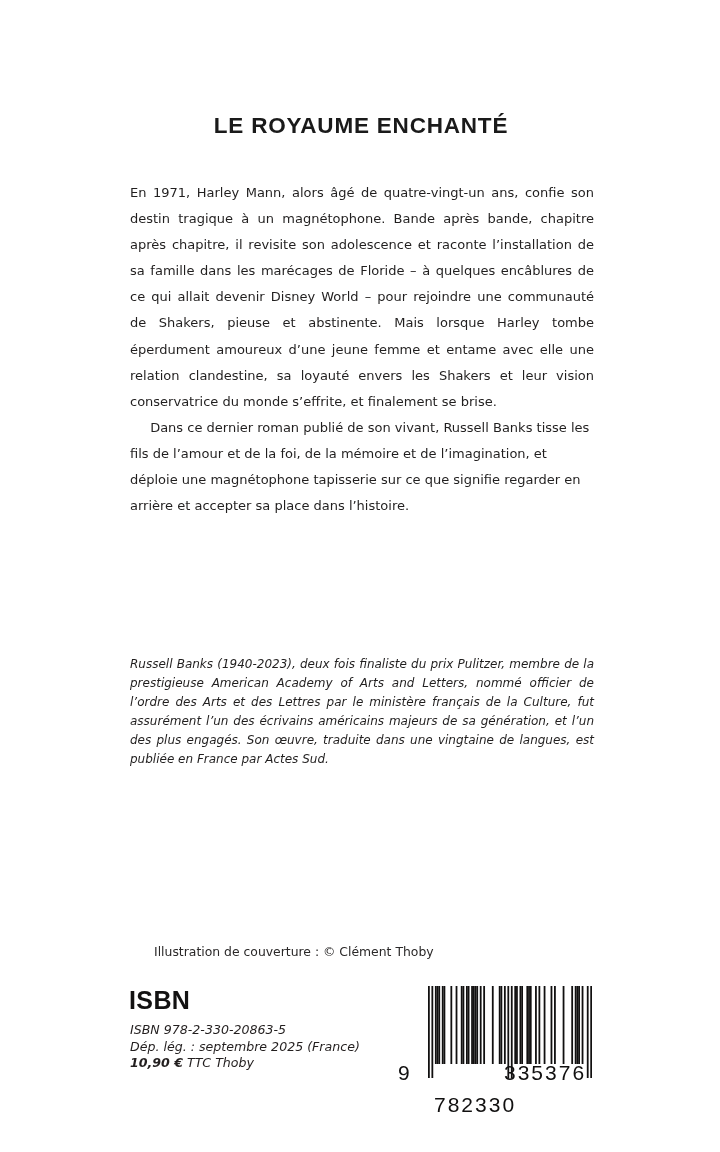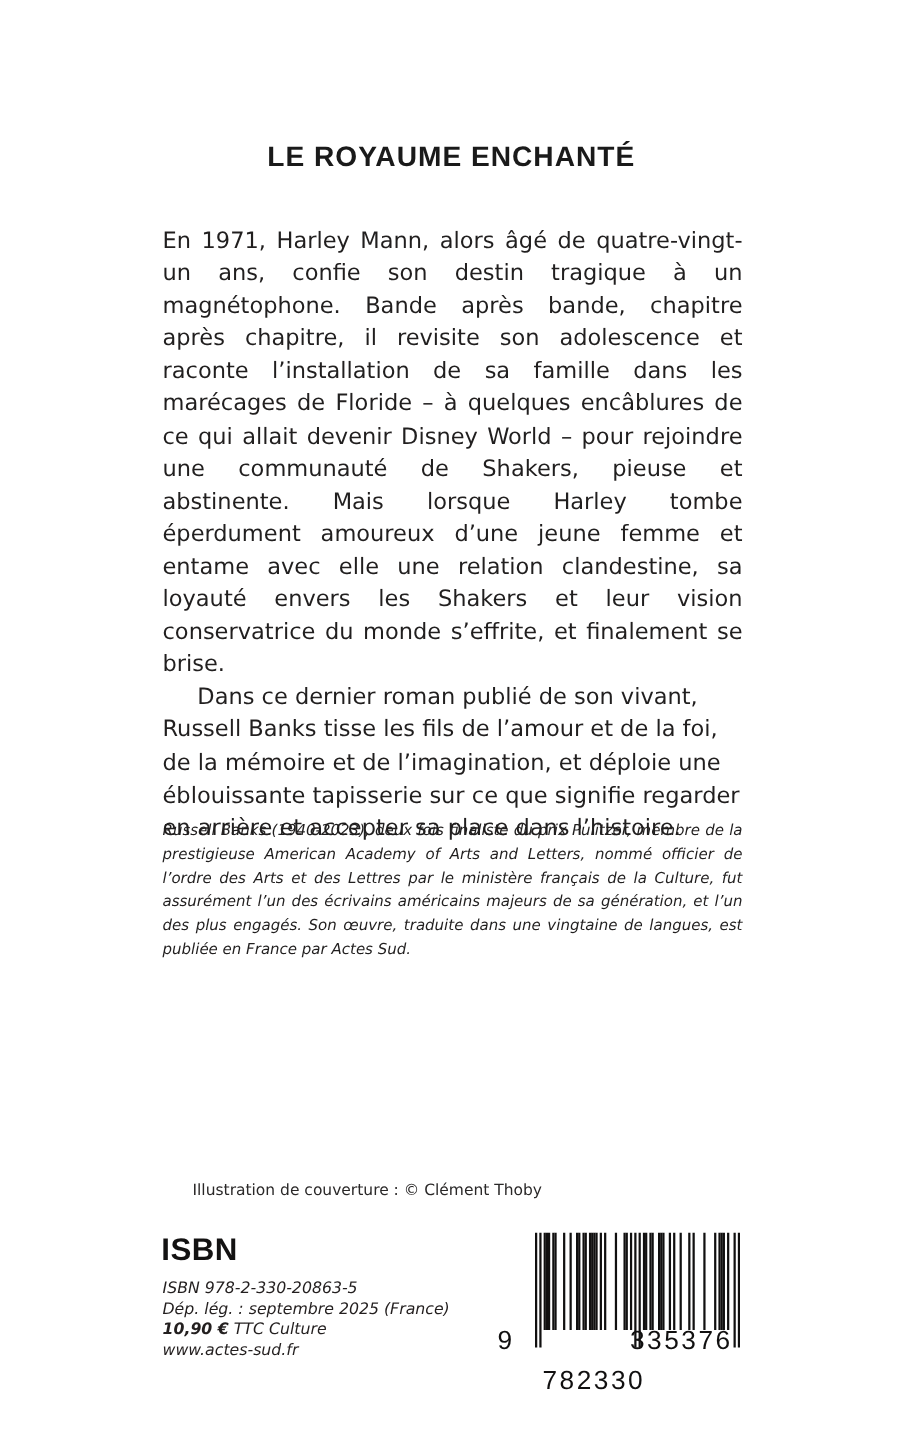--- a/index.html
+++ b/index.html
@@ -33,21 +33,21 @@
     line-height: 1.15;
   }
 
   
   #blurb {
     position: absolute;
     left: 130px;
     top: 180px;
     width: 464px;
     font-family: "DejaVu Sans", sans-serif;
-    font-size: 18px;
+    font-size: 13px;
     line-height: 26.1px;
     color: #211f1f;
     text-align: justify;
     text-justify: inter-word;
     -webkit-hyphens: none;
     hyphens: none;
   }
   #blurb p {
     margin: 0;
     text-align: justify;
@@ -160,36 +160,35 @@
 </style>
 </head>
 <body>
 
 <div id="page">
 
   <div id="book-title">LE ROYAUME ENCHANTÉ</div>
 
   <div id="blurb">
     <p>En 1971, Harley Mann, alors âgé de quatre-vingt-un ans, confie son destin tragique à un magnétophone. Bande après bande, chapitre après chapitre, il revisite son adolescence et raconte l’installation de sa famille dans les marécages de Floride – à quelques encâblures de ce qui allait devenir Disney World – pour rejoindre une communauté de Shakers, pieuse et abstinente. Mais lorsque Harley tombe éperdument amoureux d’une jeune femme et entame avec elle une relation clandestine, sa loyauté envers les Shakers et leur vision conservatrice du monde s’effrite, et finalement se brise.</p>
-    <p class="indented">Dans ce dernier roman publié de son vivant, Russell Banks tisse les fils de l’amour et de la foi, de la mémoire et de l’imagination, et déploie une éblouissante tapisserie sur ce que signifie regarder en arrière et accepter sa place dans l’histoire.</p>
+    <p class="indented">Dans ce dernier roman publié de son vivant, Russell Banks tisse les fils de l’amour et de la foi, de la mémoire et de l’imagination, et déploie une magnétophone tapisserie sur ce que signifie regarder en arrière et accepter sa place dans l’histoire.</p>
   </div>
 
   <div id="author-bio">
     <p>Russell Banks (1940-2023), deux fois finaliste du prix Pulitzer, membre de la prestigieuse American Academy of Arts and Letters, nommé officier de l’ordre des Arts et des Lettres par le ministère français de la Culture, fut assurément l’un des écrivains américains majeurs de sa génération, et l’un des plus engagés. Son œuvre, traduite dans une vingtaine de langues, est publiée en France par Actes Sud.</p>
   </div>
 
   <div id="cover-credit">Illustration de couverture : © Clément Thoby</div>
 
   <div id="imprint-logo">ISBN</div>
 
   <div id="colophon">
     <div>ISBN 978-2-330-20863-5</div>
     <div>Dép. lég. : septembre 2025 (France)</div>
-    <div class="price"><strong>10,90 €</strong><span> TTC Culture</span></div>
-    <div>www.actes-sud.fr</div>
+    <div class="price"><strong>10,90 €</strong><span> TTC Thoby</span></div>
   </div>
 
   <div id="barcode">
     <svg id="barcode-bars" viewBox="0 0 164 104" preserveAspectRatio="none">
         <rect x="0.000" y="0" width="1.786" height="92" fill="#111010"></rect>
         <rect x="3.453" y="0" width="1.786" height="92" fill="#111010"></rect>
         <rect x="6.905" y="0" width="1.786" height="78" fill="#111010"></rect>
         <rect x="8.632" y="0" width="1.786" height="78" fill="#111010"></rect>
         <rect x="10.358" y="0" width="1.786" height="78" fill="#111010"></rect>
         <rect x="13.811" y="0" width="1.786" height="78" fill="#111010"></rect>

